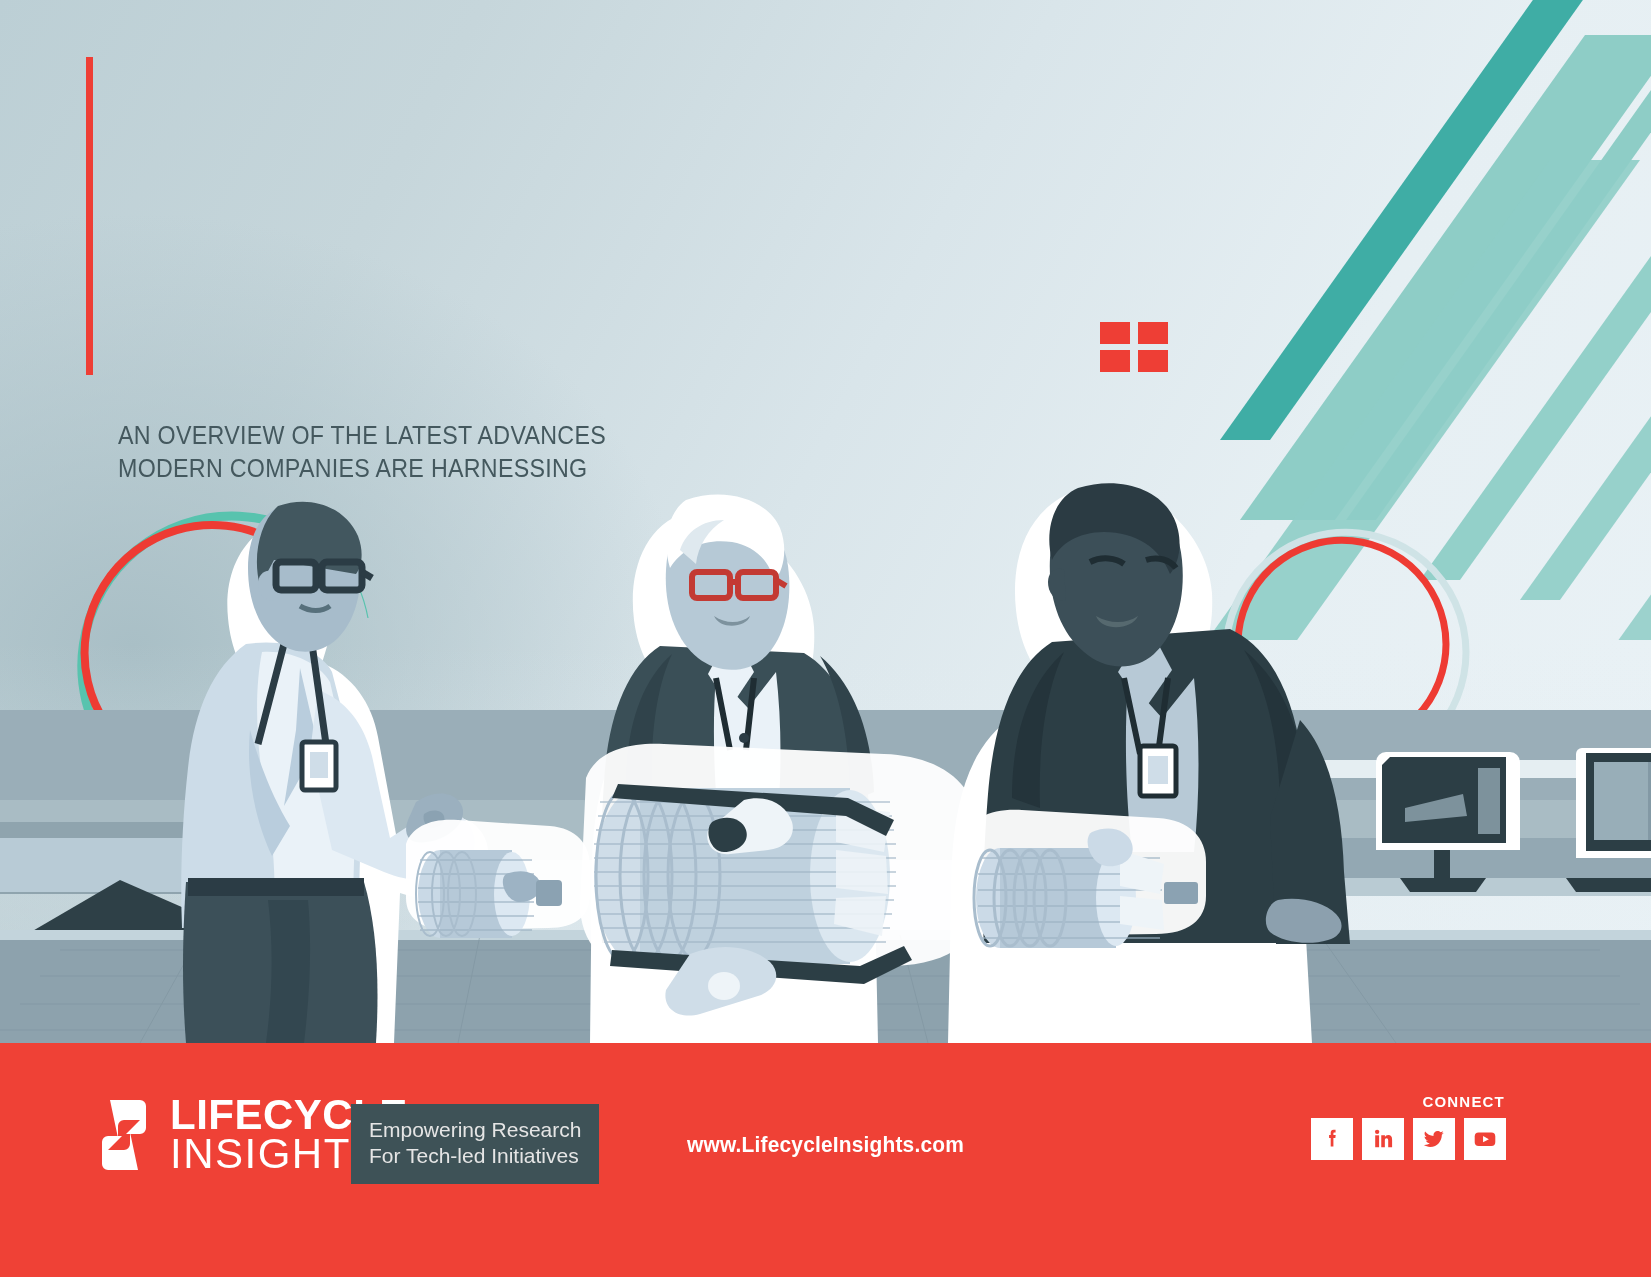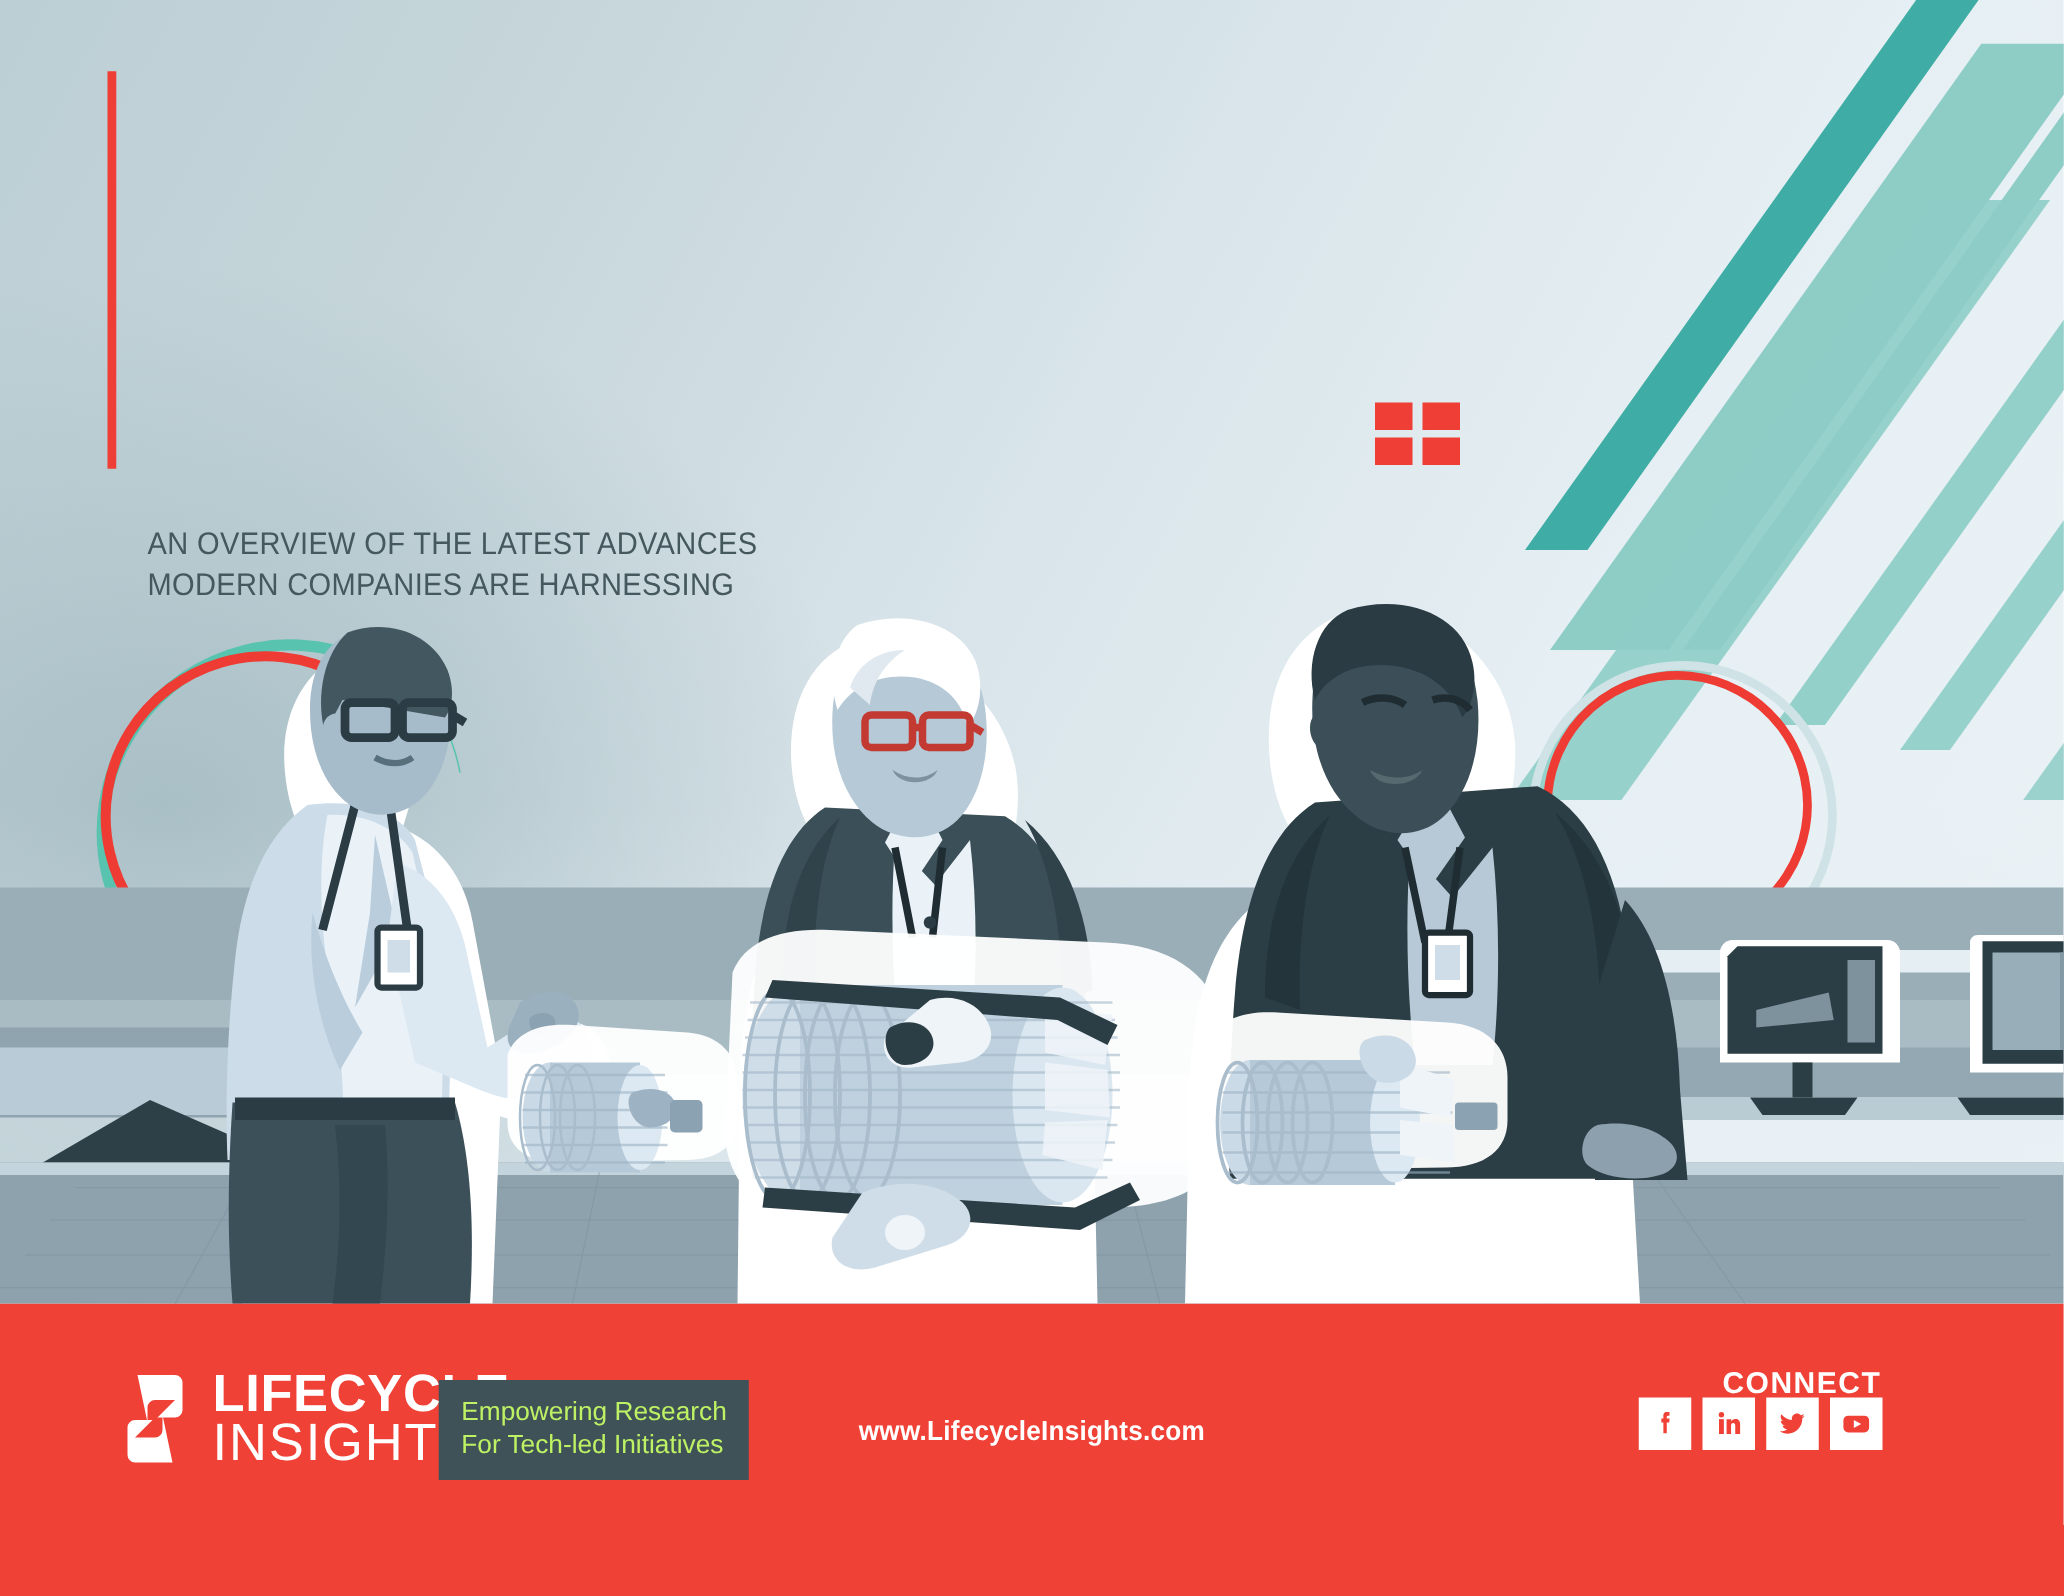--- a/index.html
+++ b/index.html
@@ -84,34 +84,34 @@
   .logo-l1{
     font-family:"Liberation Sans", sans-serif;font-weight:bold;font-size:42px;
     color:#ffffff;letter-spacing:0.5px;transform:scaleX(1.0);transform-origin:left;
   }
   .logo-l2{
     font-family:"Liberation Sans", sans-serif;font-weight:normal;font-size:42px;
     color:#ffffff;letter-spacing:1.5px;
   }
   .tagline{
     position:absolute;left:351px;top:1104px;
-    background:#3e5257;color:#bef264;
+    background:#3e5257;color:#e5e5e5;
     padding:13px 18px 15px 18px;
     font-family:"Liberation Sans", sans-serif;font-size:21px;line-height:26px;
     white-space:pre-line;
   }
   .url{
     position:absolute;left:0;top:1132px;width:1651px;text-align:center;
     font-family:"Liberation Sans", sans-serif;font-weight:bold;font-size:22px;
     color:#ffffff;letter-spacing:0.2px;
     transform:scaleX(0.95);
   }
   .connect{
     position:absolute;right:146px;top:1093px;
-    font-family:"Liberation Sans", sans-serif;font-weight:bold;font-size:24px;
+    font-family:"Liberation Sans", sans-serif;font-weight:bold;font-size:15px;
     color:#ffffff;letter-spacing:1.2px;
   }
   .socials{position:absolute;right:145px;top:1118px;display:flex;gap:9px;}
   .soc{
     width:42px;height:42px;background:#ffffff;display:flex;
     align-items:center;justify-content:center;
   }
 </style>
 </head>
 <body>

